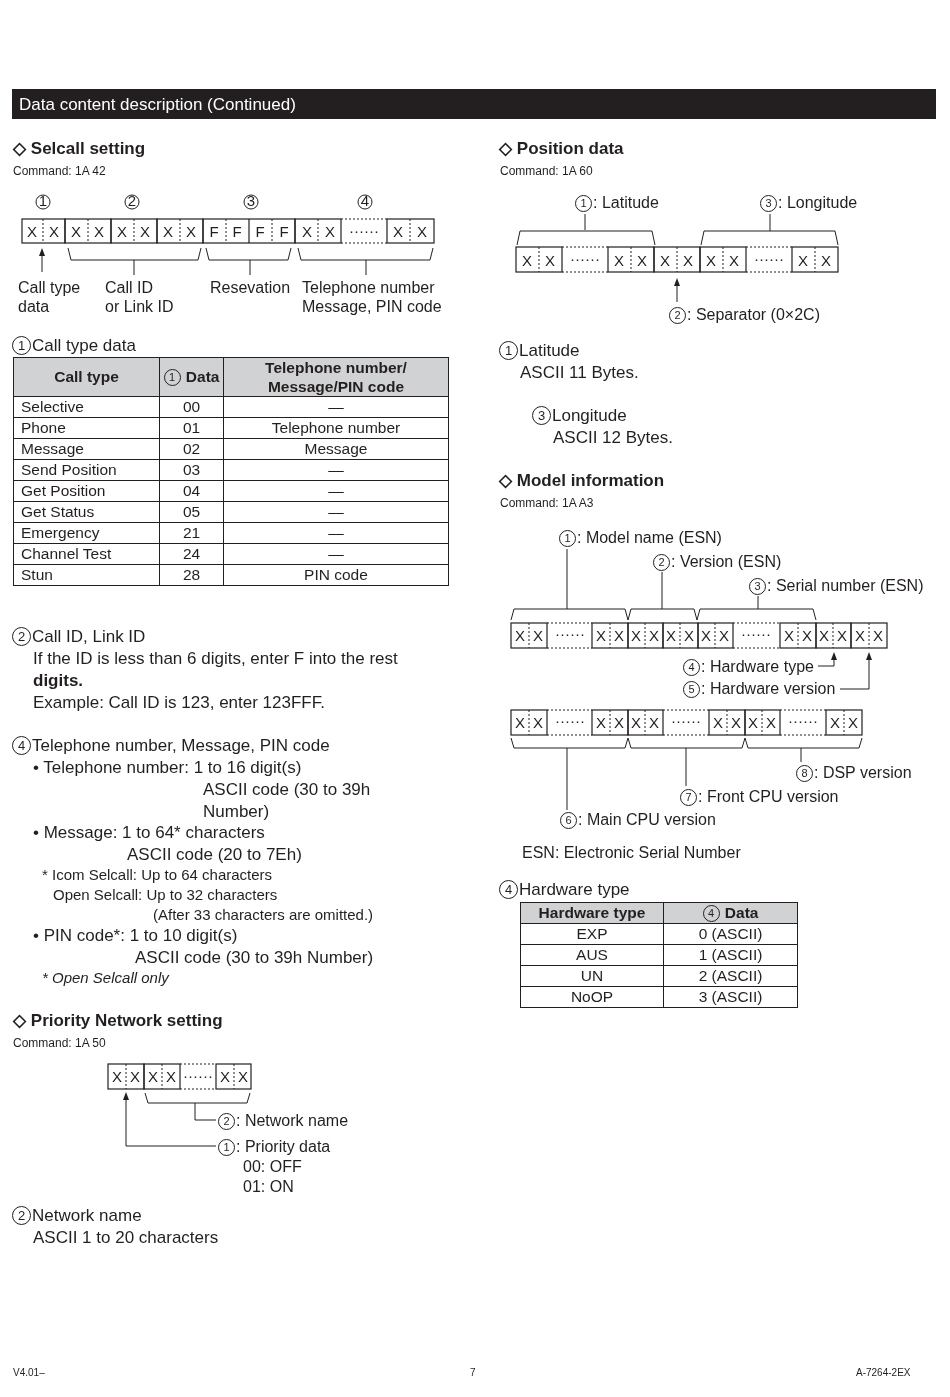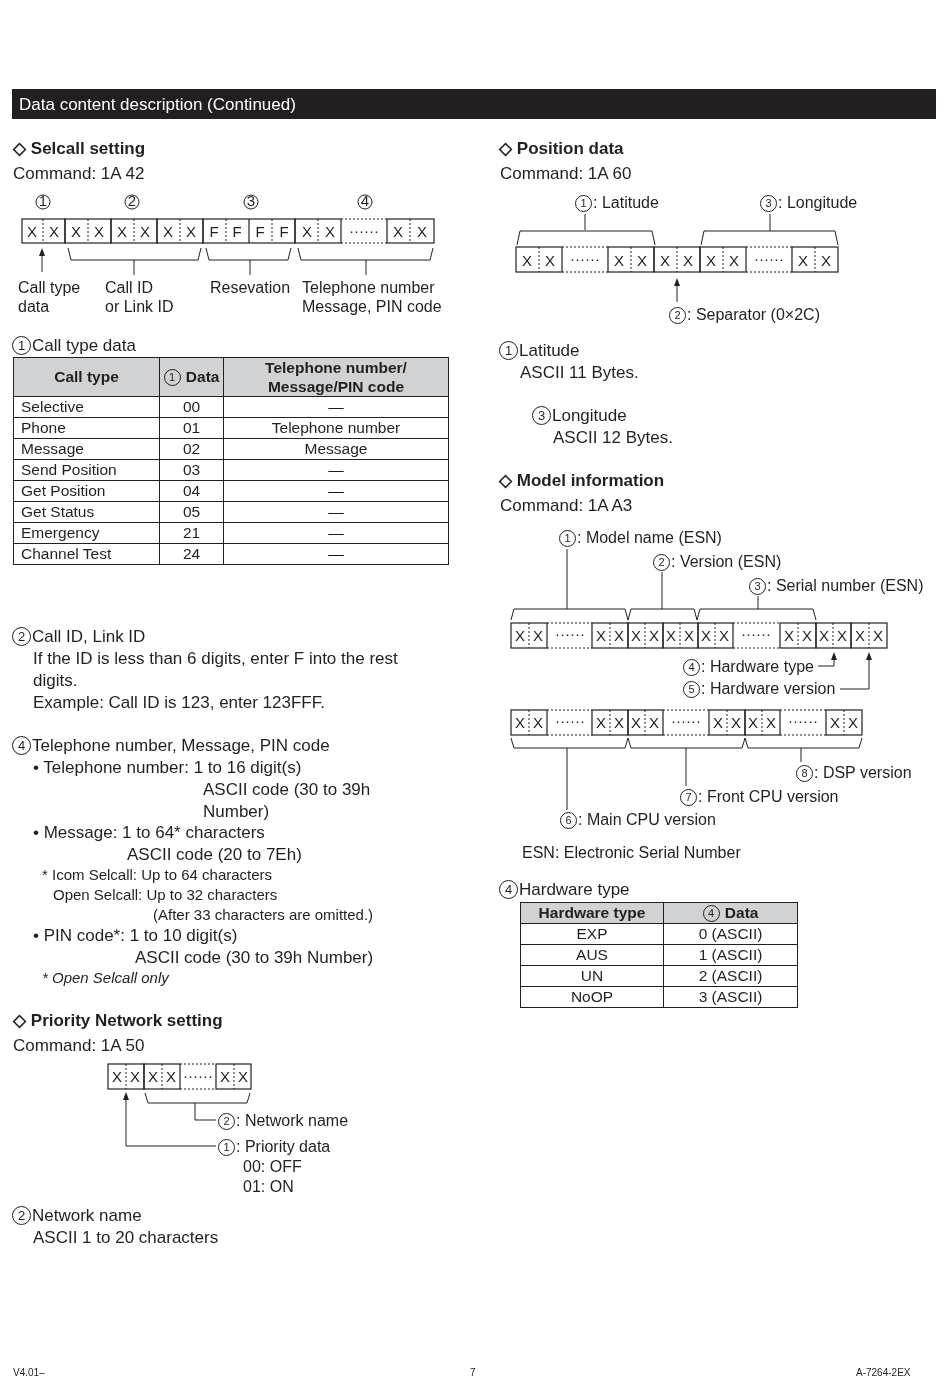--- a/index.html
+++ b/index.html
@@ -1,20 +1,20 @@
 <!DOCTYPE html>
 <html><head>
 <meta charset="utf-8">
 <style>
   html, body { margin: 0; padding: 0; background: #ffffff; }
   body { width: 950px; height: 1397px; position: relative; font-family: "Liberation Sans", sans-serif; color: #231f20; overflow: hidden; }
   .header-bar { position: absolute; left: 12px; top: 89px; width: 924px; height: 30px; background: #231f20; }
   .header-bar span { position: absolute; left: 7px; top: 6px; color: #ffffff; font-size: 17px; }
   .sec-title { position: absolute; font-size: 17px; font-weight: bold; white-space: nowrap; }
-  .cmd { position: absolute; font-size: 17px; white-space: nowrap; }
+  .cmd { position: absolute; font-size: 12px; white-space: nowrap; }
   .txt { position: absolute; font-size: 17px; white-space: nowrap; line-height: 22px; }
   .small { position: absolute; font-size: 15px; white-space: nowrap; line-height: 20px; }
   .lbl { position: absolute; font-size: 16px; white-space: nowrap; line-height: 19px; }
   .circ { display: inline-block; width: 15px; height: 15px; border: 1px solid #231f20; border-radius: 50%; font-size: 11px; line-height: 15px; text-align: center; vertical-align: 1px; margin-right: 1px; font-weight: normal; }
   .circ.big { width: 17px; height: 17px; line-height: 17px; font-size: 13px; }
   table.doc { position: absolute; border-collapse: collapse; font-size: 15.5px; }
   table.doc th { background: #d1d2d4; font-weight: bold; border: 1.5px solid #231f20; padding: 0; }
   table.doc td { border: 1.5px solid #231f20; padding: 0 7px; height: 20px; line-height: 20px; }
   table.doc td.c { text-align: center; }
   svg { position: absolute; overflow: visible; }
@@ -172,27 +172,32 @@
     <tr>
         <td>Emergency</td>
         <td class="c">21</td>
         <td class="c">—</td>
       </tr>
     <tr>
         <td>Channel Test</td>
         <td class="c">24</td>
         <td class="c">—</td>
       </tr>
+    <tr>
+        <td>Stun</td>
+        <td class="c">28</td>
+        <td class="c">PIN code</td>
+      </tr>
   </tbody>
 </table>
 
 <div class="txt" style="left:12px; top:626px;">
   <div><span class="circ big">2</span><span>Call ID, Link ID</span></div>
   <div style="padding-left:21px;">If  the ID is less than 6 digits, enter F into the rest</div>
-  <div style="padding-left:21px;">digits.</div>
+  <div style="padding-left:21px;font-weight:bold;">digits.</div>
   <div style="padding-left:21px;">Example: Call ID is 123, enter 123FFF.</div>
 </div>
 
 <div class="txt" style="left:12px; top:735px;">
   <span class="circ big">4</span><span>Telephone number, Message, PIN code</span>
 </div>
 <div class="txt" style="left:33px; top:757px;">• Telephone number: 1 to 16 digit(s)</div>
 <div class="txt" style="left:203px; top:779px;">ASCII code (30 to 39h</div>
 <div class="txt" style="left:203px; top:801px;">Number)</div>
 <div class="txt" style="left:33px; top:822px;">• Message: 1 to 64* characters</div>

